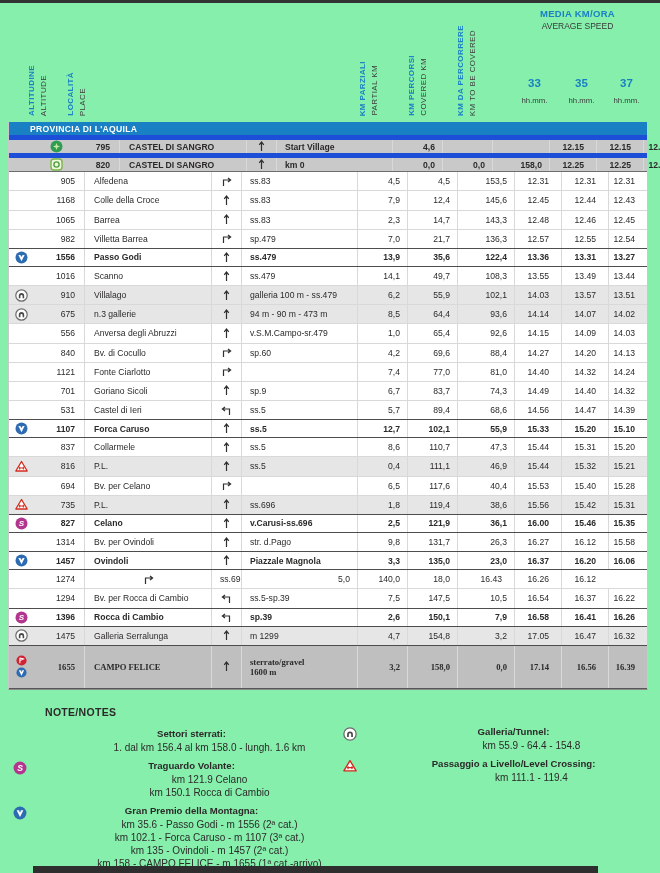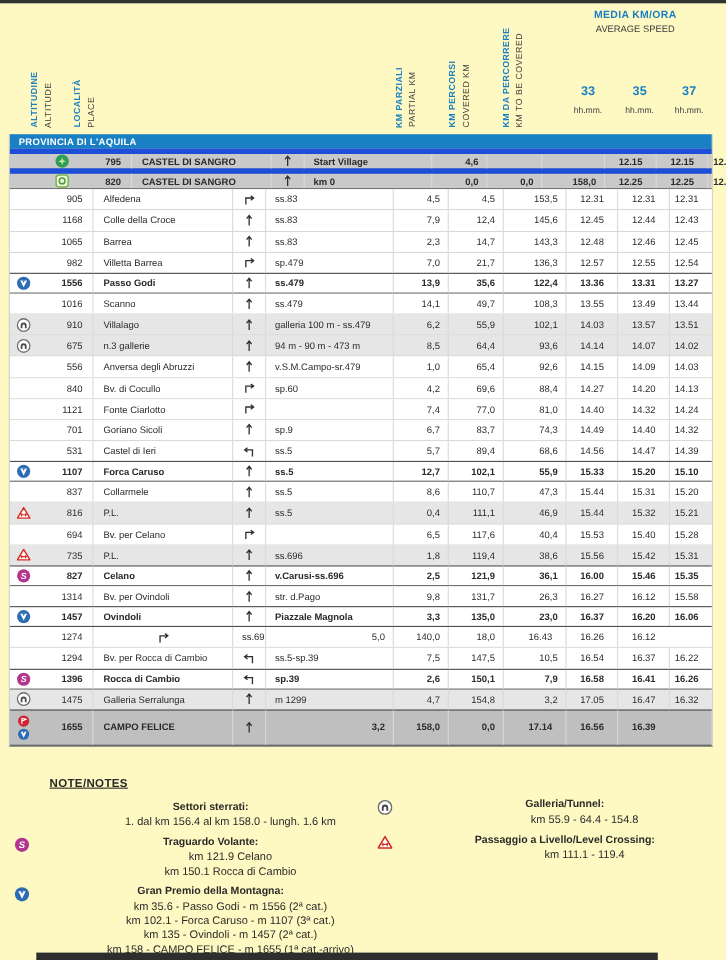--- a/index.html
+++ b/index.html
@@ -1,18 +1,18 @@
 <!DOCTYPE html>
 <html><head>
 <meta charset="utf-8">
 <style>
   * { margin:0; padding:0; box-sizing:border-box; }
   html,body { width:660px; height:873px; background:#fff; overflow:hidden;
     font-family:"Liberation Sans", sans-serif; color:#2b2a29; }
-  #page { position:relative; width:660px; height:873px; background:#fef9c3; }
+  #page { position:relative; width:660px; height:873px; background:#86efac; }
 
   .edge-bar { position:absolute; background:#333; }
   #top-bar { left:0; top:0; width:660px; height:3px; }
   #bottom-bar { left:33px; bottom:0; width:565px; height:7px; background:#2e2e2e; }
 
   
   #hdr { position:absolute; left:0; top:3px; width:660px; height:119px; }
   .vhdr { position:absolute; bottom:6px; display:flex; align-items:flex-end; gap:2px; }
   .vhdr span { writing-mode:vertical-rl; transform:rotate(180deg); white-space:nowrap;
     font-size:8px; letter-spacing:.4px; line-height:10px; }
@@ -23,43 +23,43 @@
   #avg-hdr .en { color:#3a3a3a; font-size:8.5px; margin-top:2px; }
   #speeds { position:absolute; left:511px; top:74px; width:137px; display:flex; }
   .speed-cell { text-align:center; }
   .speed-cell .v { color:#1a80c4; font-weight:bold; font-size:11.5px; }
   .speed-cell .u { color:#3a3a3a; font-size:7.8px; margin-top:7px; }
 
   
   #table { position:absolute; left:8px; top:122px; width:640px;
     border-left:1px solid #c9c9c9; border-right:1px solid #c9c9c9; border-bottom:1px solid #8a8a8a; }
   #province-band { height:14px; background:#1a80c4; color:#fff; font-weight:bold;
-    font-size:8.6px; letter-spacing:.3px; display:flex; align-items:center; padding-left:8px; }
+    font-size:8.6px; letter-spacing:.3px; display:flex; align-items:center; padding-left:21px; }
   .row { display:grid; height:19.15px;
     grid-template-columns:25px 50px 127px 30px 116px 50px 50px 57px 47px 47px 39px;
     align-items:center; font-size:8.6px; border-bottom:1px solid #d9d9d9; background:#fff; }
   .row.special { background:#e6e6e6; }
   .row.start { background:#c9c9c9; font-weight:bold; border-top:5px solid #1d4ed8; border-bottom:1px solid #6d6d6d; margin-top:-1px;padding-left:35px; }
   .row.key { font-weight:bold; border-top:1px solid #4d4d4d; border-bottom:1px solid #4d4d4d; margin-top:-1px;text-align:right; }
-  .row.finish { background:#bfbfbf; font-weight:bold; height:33px;
-    border-top:1px solid #4d4d4d; border-bottom:1px solid #565656; margin-top:-1px; }
+  .row.finish { background:#bfbfbf; font-weight:bold; height:44px;
+    border-top:1px solid #4d4d4d; border-bottom:1px solid #565656; margin-top:-1px;font-family:Liberation Serif, serif; }
   .cell { height:100%; display:flex; align-items:center; overflow:hidden; }
   .c-icon { justify-content:center; flex-direction:column; gap:1px; }
   .c-alt { justify-content:flex-end; padding-right:9px; }
   .c-place { padding-left:9px; border-left:1px solid #d9d9d9; }
   .c-dir { justify-content:center; border-left:1px solid #d9d9d9; }
   .c-road { padding-left:8px; border-left:1px solid #d9d9d9; white-space:pre-line; line-height:10px; }
   .c-num { justify-content:flex-end; padding-right:7px; border-left:1px solid #d9d9d9; }
   .c-time { justify-content:flex-end; padding-right:12px; border-left:1px solid #d9d9d9; }
 
   
   #notes { position:absolute; left:8px; top:702px; width:644px; display:flex; }
   #notes-left { width:330px; }
   #notes-right { width:314px; padding-top:24px; }
-  #notes-title { font-weight:bold; font-size:10.5px; letter-spacing:.3px; margin:4px 0 10px 37px;text-decoration:underline; }
+  #notes-title { font-weight:bold; font-size:10.5px; letter-spacing:.3px; margin:4px 0 10px 37px; }
   .note-item { display:flex; margin-bottom:6px;text-align:center; }
   .note-ic { width:37px; display:flex; justify-content:flex-start; padding-left:5px; padding-top:1px; }
   .note-body { flex:1; }
   .note-title { font-weight:bold; font-size:9.6px; margin-bottom:2px; }
   .note-line { font-size:10px; line-height:13px;margin-left:36px; }
 
   .badge { display:inline-flex; }
 </style>
 </head>
 <body>
@@ -672,20 +672,22 @@
               </svg>
             </span>
           </div>
           <div class="cell c-alt">1655</div>
           <div class="cell c-place">CAMPO FELICE</div>
           <div class="cell c-dir">
             <span><svg width="13" height="13" viewBox="0 0 13 13">
                 <path d="M6.5 12 L6.5 3.5 M4.2 5.8 L6.5 3 L8.8 5.8" fill="none" stroke="#2f2f2f" stroke-width="1.2"></path>
               </svg></span>
           </div>
+          <div class="cell c-road">sterrato/gravel
+1600 m</div>
           <div class="cell c-num">3,2</div>
           <div class="cell c-num">158,0</div>
           <div class="cell c-num">0,0</div>
           <div class="cell c-time">17.14</div>
           <div class="cell c-time">16.56</div>
           <div class="cell c-time">16.39</div>
         </div>
       </div>
   </div>
 

